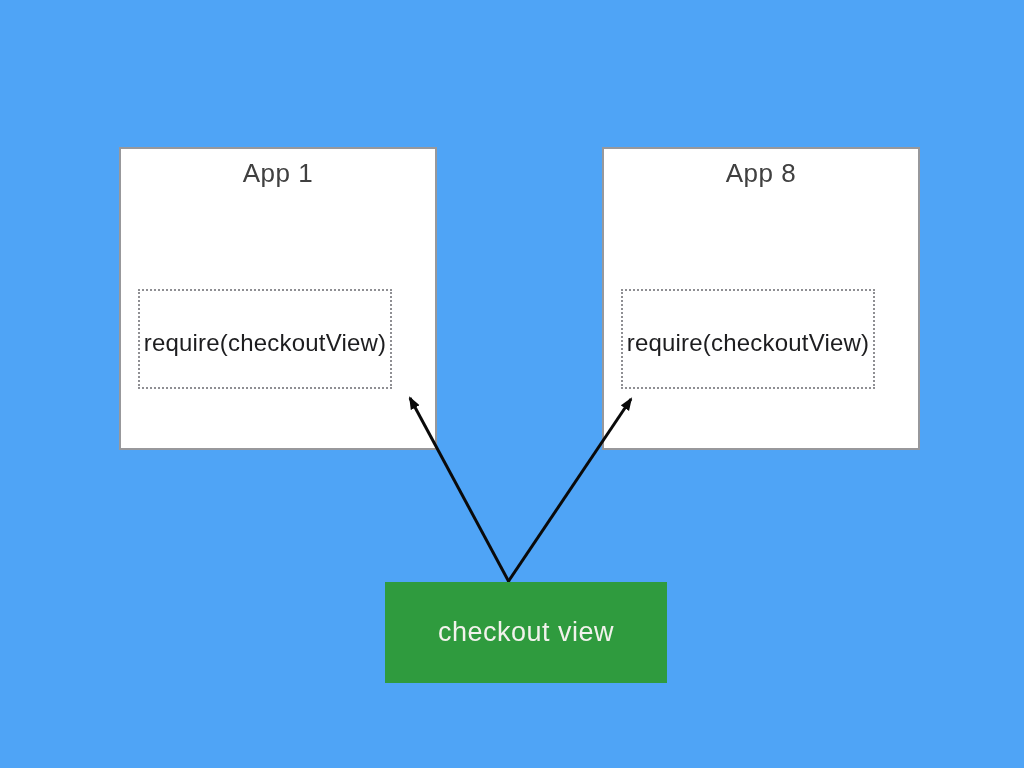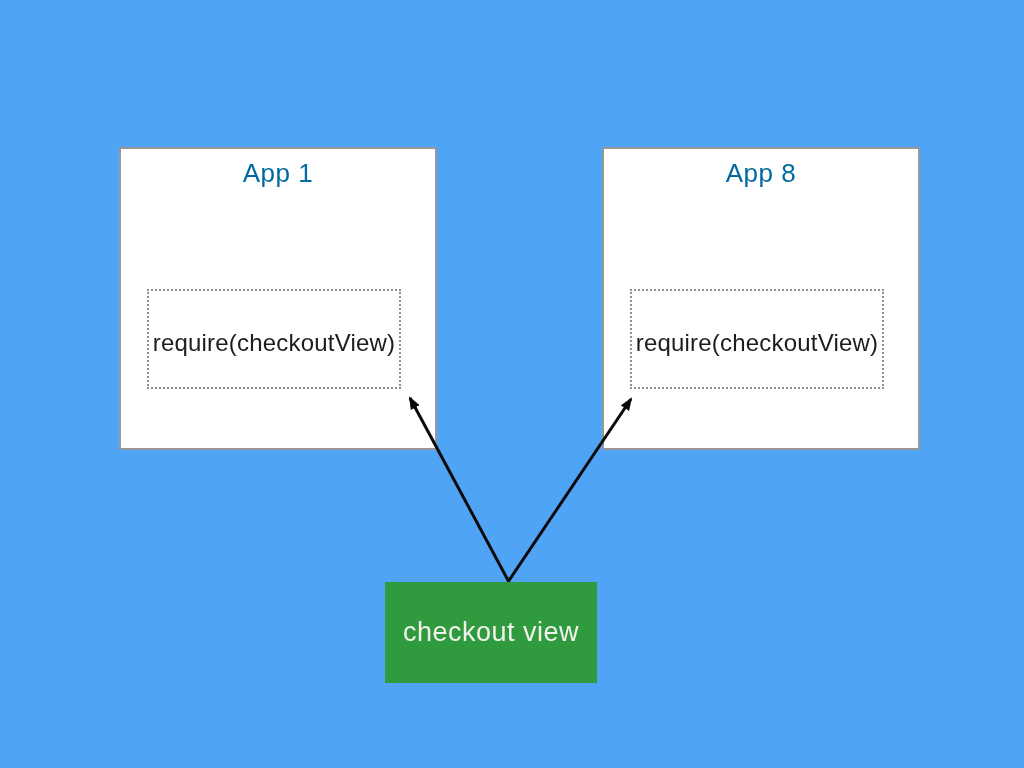--- a/index.html
+++ b/index.html
@@ -20,26 +20,26 @@
     background: #ffffff;
     border: 2px solid #98989b;
   }
   .app-box.app1 { left: 119px; }
   .app-box.app2 { left: 602px; }
   .app-title {
     margin-top: 9px;
     text-align: center;
     font-size: 26px;
     font-weight: 400;
-    color: #0369a1;
+    color: #404040;
     letter-spacing: 0.5px;
   }
   .require-box {
     position: absolute;
-    left: 26px;
+    left: 17px;
     top: 140px;
     width: 254px;
     height: 100px;
     border: 2px dotted #8f8f93;
     display: flex;
     align-items: center;
     justify-content: center;
   }
   .require-label {
     font-size: 24px;
@@ -54,21 +54,21 @@
     left: 0;
     top: 0;
     width: 1024px;
     height: 768px;
     pointer-events: none;
   }
   .checkout-box {
     position: absolute;
     left: 385px;
     top: 582px;
-    width: 212px;
+    width: 282px;
     height: 101px;
     background: #2f9b3e;
     display: flex;
     align-items: center;
     justify-content: center;
   }
   .checkout-label {
     font-size: 27px;
     font-weight: 300;
     color: #f2f2ec;

